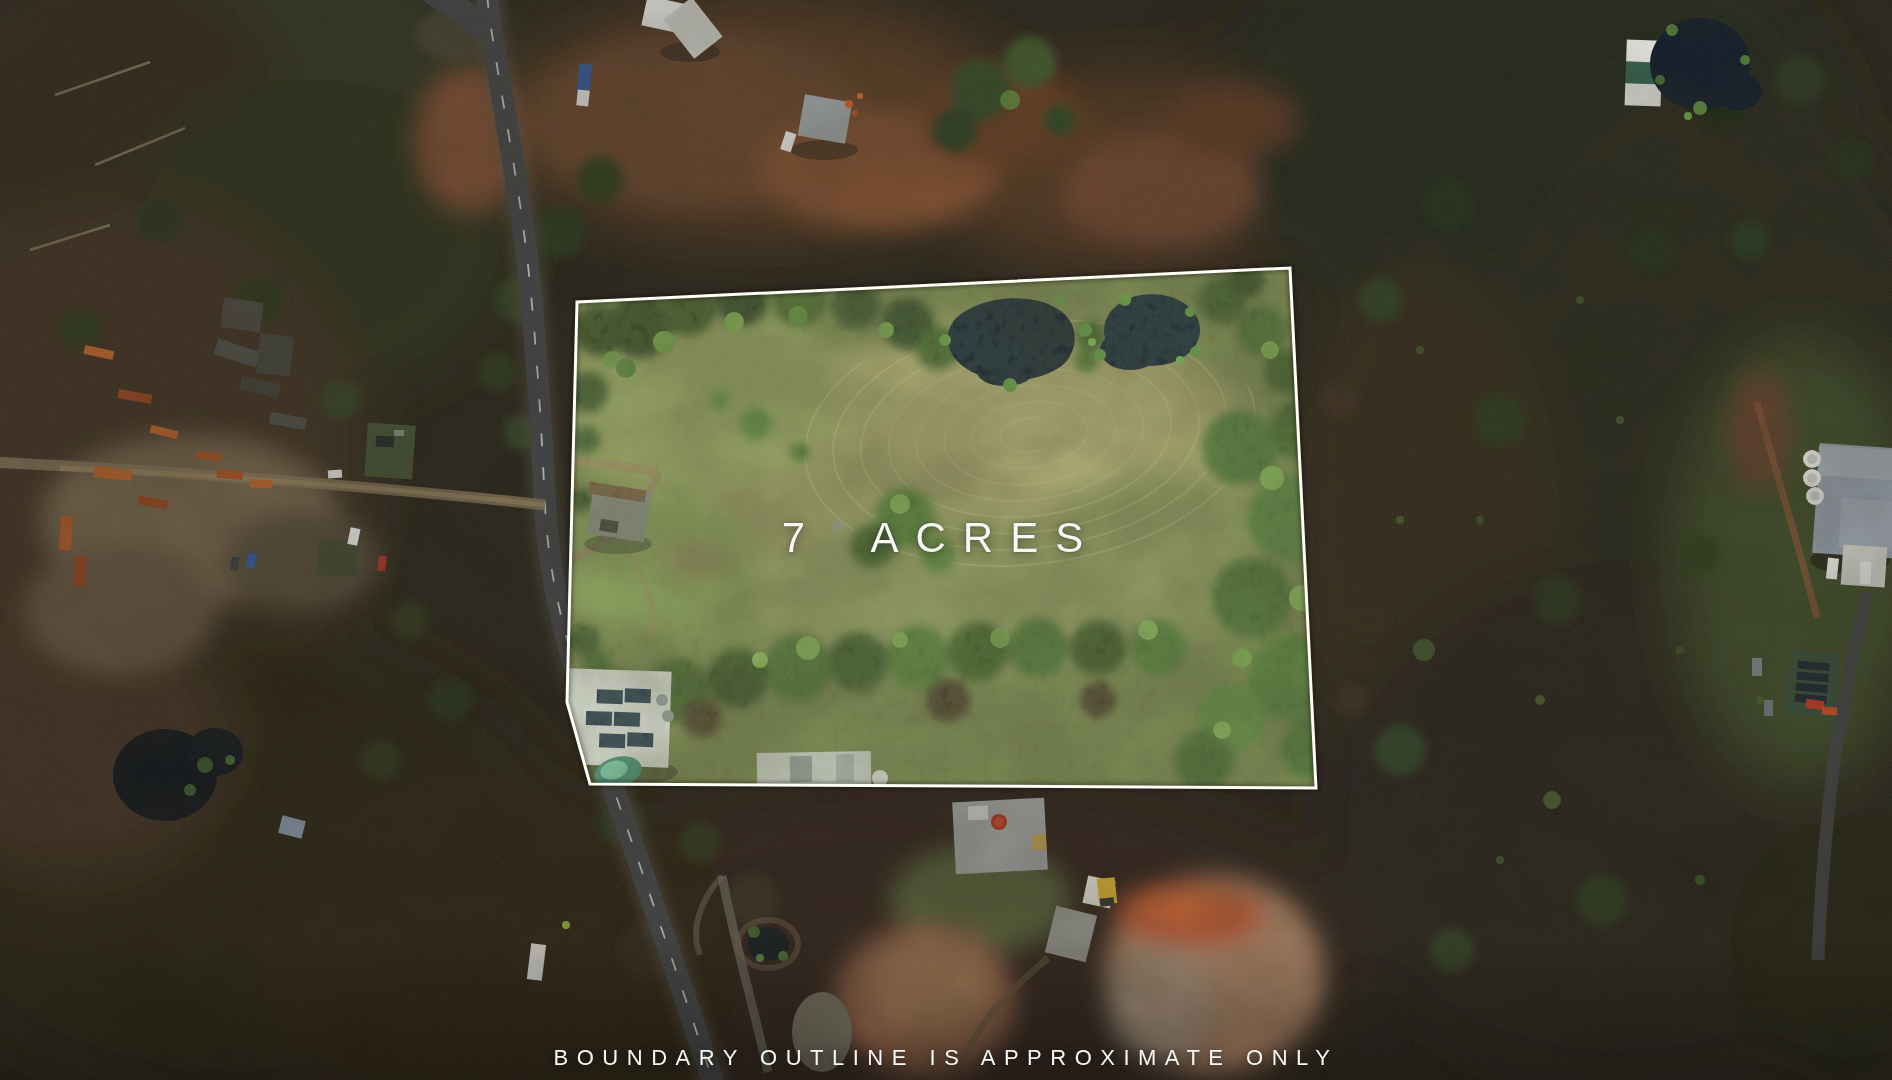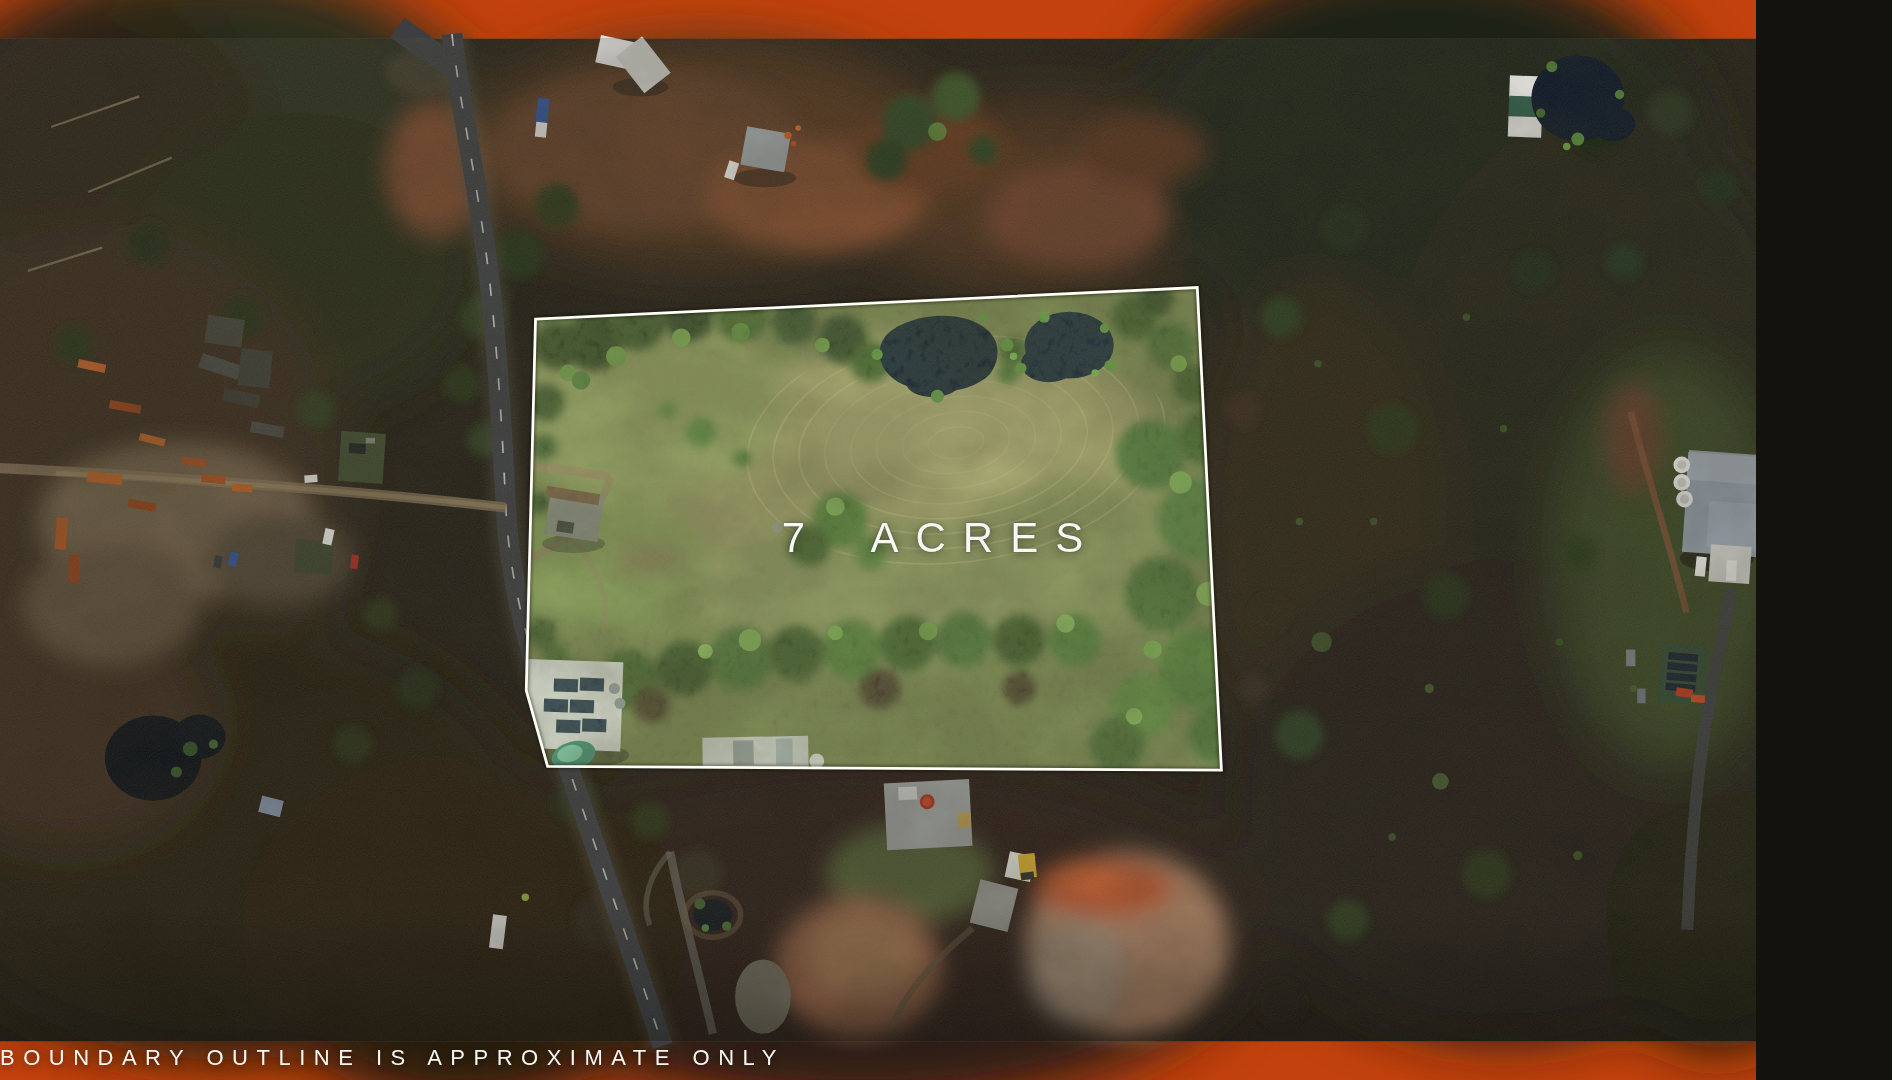--- a/index.html
+++ b/index.html
@@ -1,25 +1,25 @@
 <!DOCTYPE html>
 <html style="--text: #f7f7f3; --boundary: #fffef7; --field: #a9a26b; --forest: #242a18; --pond: #0c1a2d; --dirt: #8a5138; --road: #3c3e41;"><head>
 <meta charset="utf-8">
 <style>
   html,body{margin:0;padding:0;background:#14120c}
-  .stage{position:relative;width:1756px;height:1080px;overflow:hidden;
-         background:#c2410c;font-family:"Liberation Sans",sans-serif}
+  .stage{position:relative;width:1892px;height:1080px;overflow:hidden;
+         background:#701a75;font-family:"Liberation Sans",sans-serif}
   .stage svg{position:absolute;left:0;top:0;width:100%;height:100%}
   .area-label{
     position:absolute;left:941px;top:538px;transform:translate(-50%,-50%);
     color:var(--text,#f7f7f3);font-size:42px;font-weight:300;
     letter-spacing:17px;word-spacing:22px;white-space:nowrap;
     text-shadow:0 2px 10px rgba(0,0,0,.45),0 0 2px rgba(0,0,0,.35)}
   .disclaimer{
-    position:absolute;left:0;right:0;bottom:9px;text-align:left;
+    position:absolute;left:0;right:0;bottom:9px;text-align:center;
     color:var(--text,#f7f7f3);font-size:22px;font-weight:300;letter-spacing:8.5px;
     text-shadow:0 2px 8px rgba(0,0,0,.55)}
 </style>
 </head>
 <body>
 
 <div class="stage">
 <svg viewBox="0 0 1892 1080" xmlns="http://www.w3.org/2000/svg">
   <defs>
     <filter id="blurLG" x="-60%" y="-60%" width="220%" height="220%">

